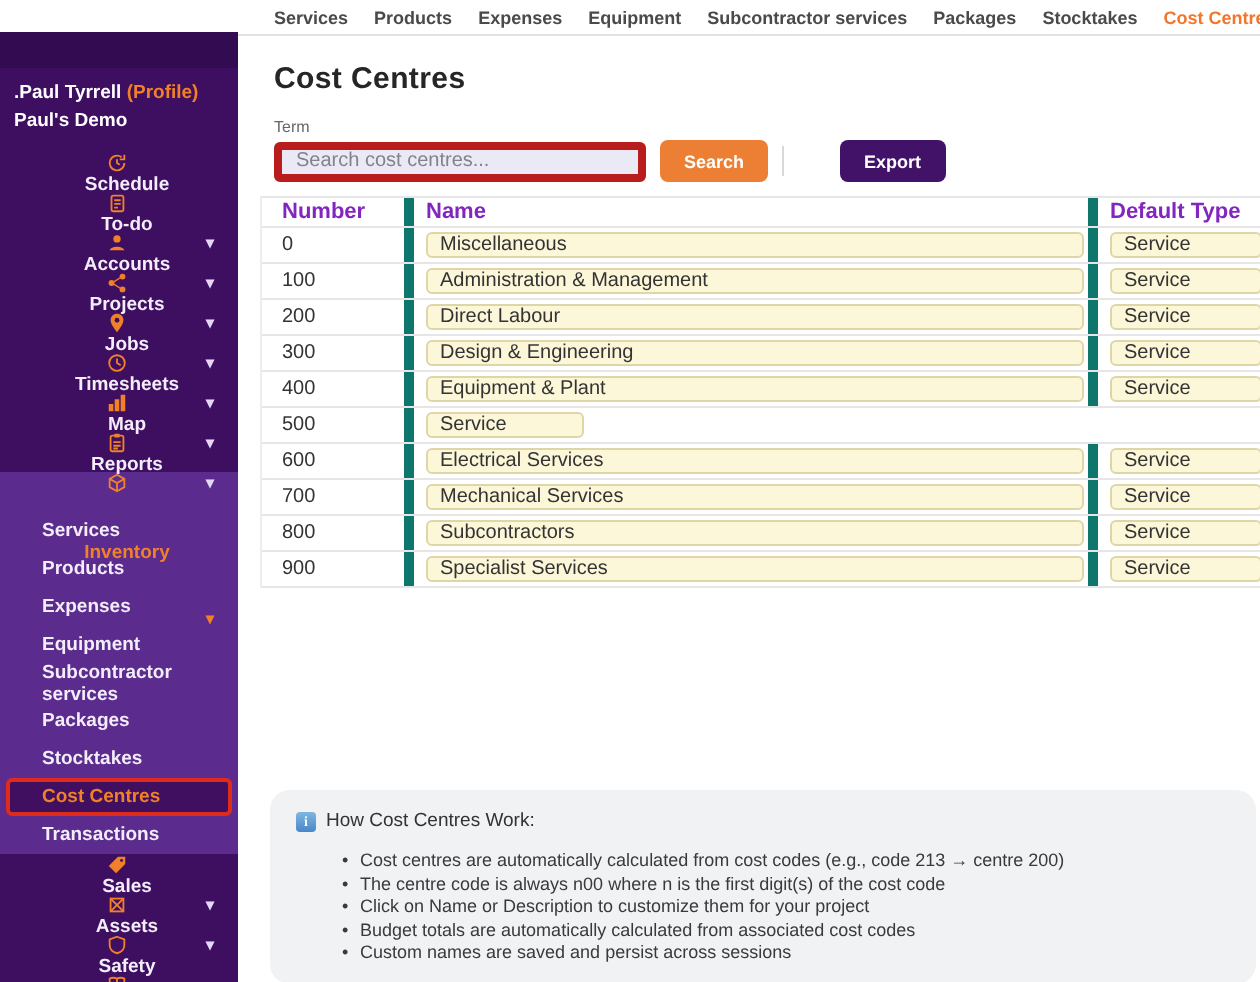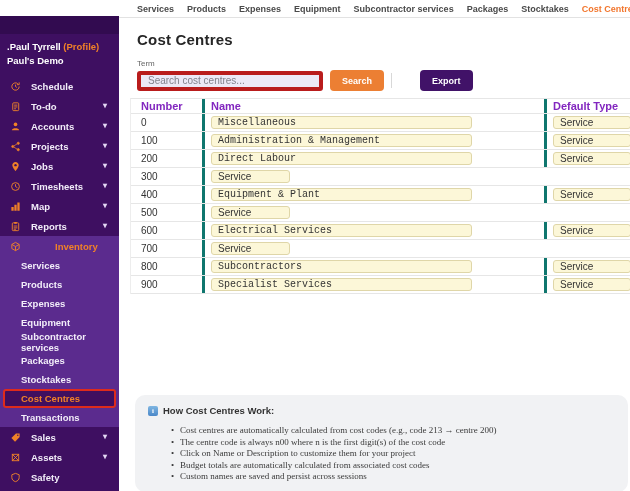--- a/index.html
+++ b/index.html
@@ -12,21 +12,21 @@
   *{margin:0;padding:0;box-sizing:border-box;}
   html,body{width:630px;height:491px;overflow:hidden;}
   body{font-family:"Liberation Sans",sans-serif;background:#fff;position:relative;}
 
   
   .sidebar{position:absolute;left:0;top:16px;width:119px;height:491px;background:var(--sidebar-bg);color:#F2EDF9;}
   .side-topstrip{height:18px;background:var(--sidebar-top);}
   .side-profile{padding:6px 4px 4px 7px;font-size:9.5px;font-weight:700;line-height:14px;color:#fff;}
   .side-profile .plink{color:var(--orange);}
   .nav-main{margin-top:4px;}
-  .s-item{display:flex;align-items:center;height:20px;padding:0 12px 0 10px;font-size:9.5px;font-weight:600;color:#F2EDF9;cursor:pointer;}
+  .s-item{display:flex;align-items:center;height:20px;padding:0 12px 0 10px;font-size:9.5px;font-weight:600;color:#F2EDF9;cursor:pointer;flex-direction:column;}
   .s-item .s-icon{width:11px;height:11px;display:inline-flex;align-items:center;justify-content:center;color:var(--orange);}
   .s-item .s-label{margin-left:10px;white-space:nowrap;}
   .caret{margin-left:auto;font-size:8px;color:#E4D8F4;line-height:1;}
   .caret::before{content:"▾";}
   .s-item.active,.s-item.active .caret{color:var(--orange);gap:24px;}
   .inv-section{background:var(--section-bg);}
   .sub-item{display:flex;align-items:center;height:19px;padding-left:21px;font-size:9.5px;font-weight:600;color:#F2EDF9;cursor:pointer;}
   .sub-item.selected{background:var(--selected-bg);border:2px solid var(--selected-border);border-radius:3px;margin:0 3px;padding-left:16px;color:var(--orange);}
   .nav-bottom{background:var(--sidebar-bg);}
   svg.ic{display:block;}
@@ -47,33 +47,33 @@
   .vdiv{width:1px;height:15px;background:#D8D8D8;margin:0 7px;}
   .btn.export{background:var(--export-btn);}
 
   
   .cc-table{margin:7px 0 0 11px;width:500px;border-top:1px solid var(--line);border-left:1px solid #EDEDED;}
   .t-row{display:grid;grid-template-columns:71px 342px 87px;border-bottom:1px solid var(--line);align-items:center;}
   .t-head{height:15px;}
   .t-head .t-cell{font-size:11px;font-weight:700;color:var(--head-purple);}
   .t-body .t-row{height:18px;}
   .t-cell{padding-left:10px;height:100%;display:flex;align-items:center;}
-  .t-cell.c2,.t-cell.c3{border-left:3px solid #0f766e;padding-left:6px;}
+  .t-cell.c2,.t-cell.c3{border-left:5px solid #0f766e;padding-left:6px;}
   .num{font-size:10px;color:#333;}
   .field{background:var(--yellow-bg);border:1px solid var(--yellow-border);border-radius:3px;height:13px;display:flex;align-items:center;padding-left:6px;font-size:10px;color:#333;cursor:text;}
-  .c2 .field{width:261px;font-family:Liberation Mono, monospace;}
+  .c2 .field{width:329px;}
   .c3 .field{width:79px;}
 
   
   .info-box{margin:101px 0 0 16px;width:493px;height:97px;background:var(--info-bg);border-radius:10px;padding:10px 12px 0 13px;}
-  .info-title{display:flex;align-items:flex-end;gap:5px;font-size:9.5px;font-weight:700;color:#333;}
+  .info-title{display:flex;align-items:flex-end;gap:5px;font-size:9.5px;font-weight:400;color:#333;}
   .info-ic{width:10px;height:10px;border-radius:2px;background:linear-gradient(#7FB6E2,#4A87C8);color:#fff;font-size:7px;font-weight:700;display:inline-flex;align-items:center;justify-content:center;font-family:"Liberation Serif",serif;}
   .info-ic::before{content:"i";}
   .info-bullets{list-style:none;margin-top:9px;padding-left:23px;}
-  .info-bullets li{font-size:9px;color:#3A3A3A;line-height:11.5px;position:relative;padding-left:9px;font-family:Liberation Serif, serif;}
+  .info-bullets li{font-size:9px;color:#3A3A3A;line-height:11.5px;position:relative;padding-left:9px;}
   .info-bullets li::before{content:"•";position:absolute;left:0;color:#3A3A3A;}
 </style>
 </head>
 <body>
 
 <aside class="sidebar">
   <div class="side-topstrip"></div>
   <div class="side-profile">
     <div><span>.Paul Tyrrell</span> <span class="plink">(Profile)</span></div>
     <div>Paul's Demo</div>
@@ -331,20 +331,23 @@
           </div>
           <div class="t-cell c3">
             <div class="field">Service</div>
           </div>
         </div>
 
         <div class="t-row">
           <div class="t-cell c1">
             <span class="num">300</span>
           </div>
+          <div class="t-cell c2">
+            <div class="field">Design &amp; Engineering</div>
+          </div>
           <div class="t-cell c3">
             <div class="field">Service</div>
           </div>
         </div>
 
         <div class="t-row">
           <div class="t-cell c1">
             <span class="num">400</span>
           </div>
           <div class="t-cell c2">
@@ -372,20 +375,23 @@
             <div class="field">Electrical Services</div>
           </div>
           <div class="t-cell c3">
             <div class="field">Service</div>
           </div>
         </div>
 
         <div class="t-row">
           <div class="t-cell c1">
             <span class="num">700</span>
+          </div>
+          <div class="t-cell c2">
+            <div class="field">Mechanical Services</div>
           </div>
           <div class="t-cell c3">
             <div class="field">Service</div>
           </div>
         </div>
 
         <div class="t-row">
           <div class="t-cell c1">
             <span class="num">800</span>
           </div>

